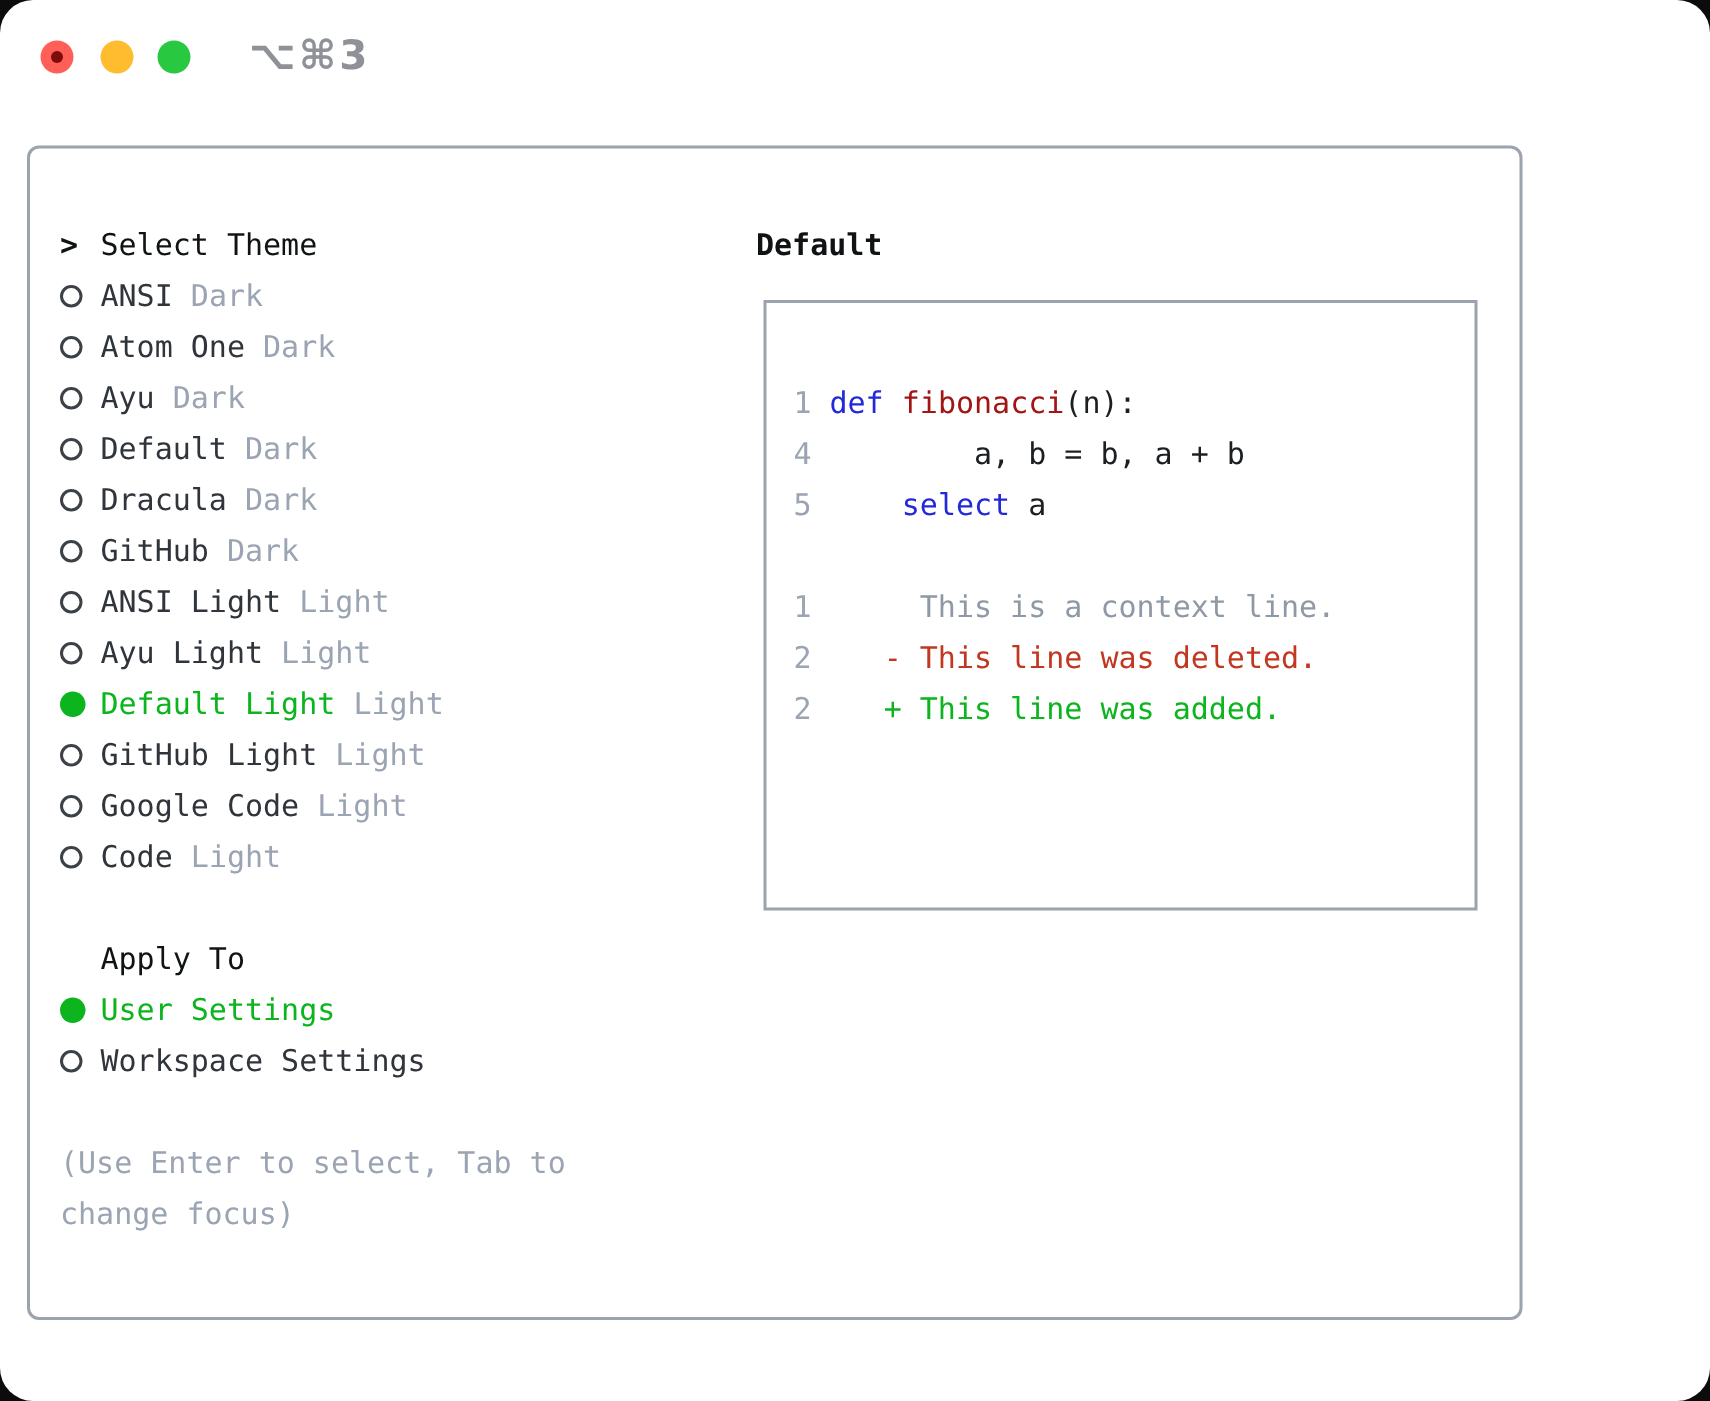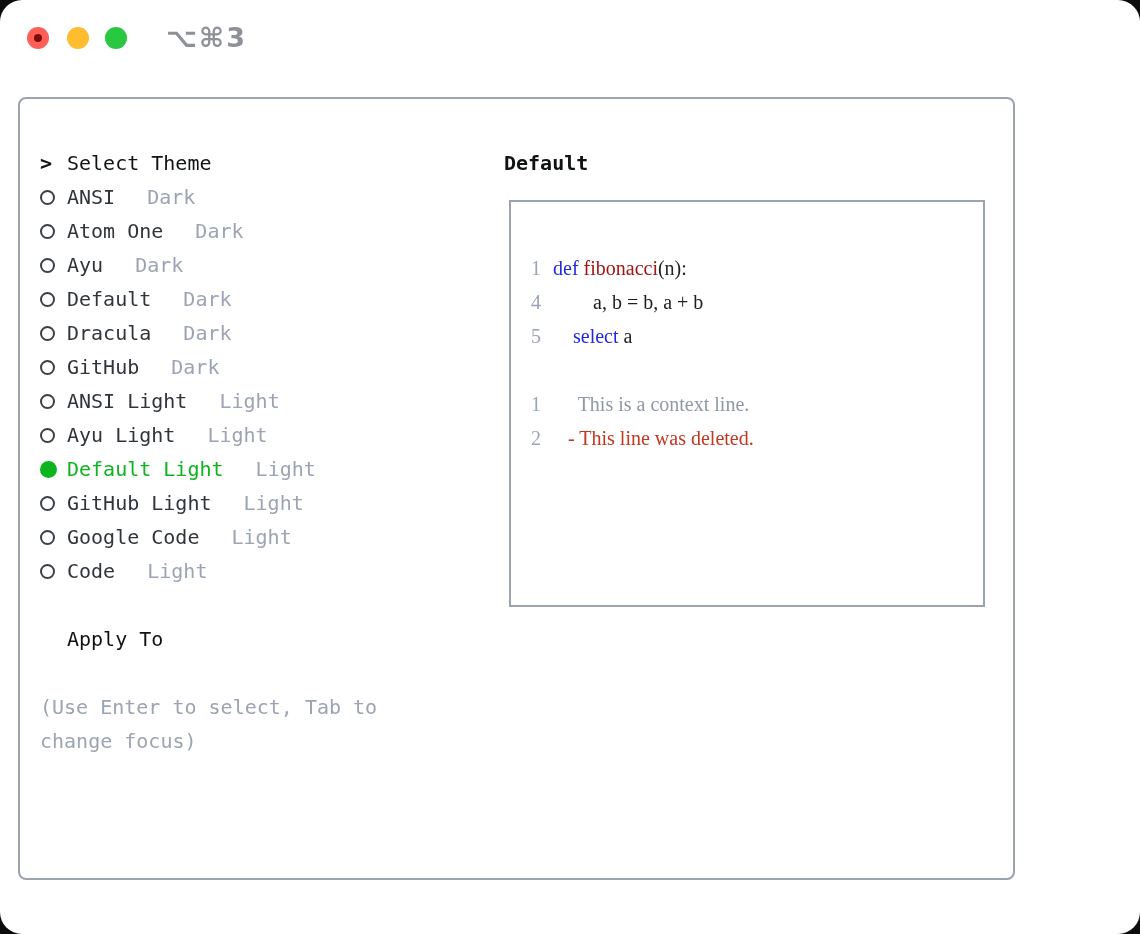--- a/index.html
+++ b/index.html
@@ -27,29 +27,29 @@
   .leftcol{position:absolute;left:20px;top:47px;}
   .row{display:flex;align-items:center;height:34px;white-space:pre;}
   .marker{width:27px;display:flex;align-items:center;flex:none;}
   .ring{width:15px;height:15px;border-radius:50%;border:2px solid #3c4148;}
   .ring.sel{width:17px;height:17px;border:none;background:var(--green);}
   .prefix{font-weight:bold;color:var(--head);}
   .hdr{font-weight:normal;color:var(--head);}
   .subhdr{color:var(--head);}
   .itemname{color:var(--text);}
   .itemname.sel{color:var(--green);}
-  .variant{color:var(--muted);margin-left:20px;}
+  .variant{color:var(--muted);}
   .spacer{height:34px;}
   .help{height:34px;line-height:34px;color:var(--muted);white-space:pre;}
   
   .preview-hdr{position:absolute;left:484px;top:47px;height:34px;line-height:34px;
                font-weight:bold;color:var(--head);}
   .preview-box{position:absolute;left:489px;top:101px;width:476px;height:407px;
                border:2px solid var(--border);background:#fff;overflow:hidden;}
-  .code{padding:49px 3px 0 18px;font-family:Liberation Serif, serif;}
+  .code{padding:49px 3px 0 18px;}
   .cline{height:34px;line-height:34px;white-space:pre;}
   .ln{display:inline-block;width:12px;text-align:right;margin-right:12px;color:var(--muted);}
   .t-keyword{color:var(--kw);}
   .t-function{color:var(--fn);}
   .t-plain{color:#1c1f22;}
   .t-context{color:#8f99a5;margin-top:12px;}
   .t-deleted{color:var(--del);}
   .t-added{color:var(--add);}
 </style>
 </head>
@@ -89,34 +89,39 @@
           <div class="row"><span class="marker"><span class="ring"></span></span><span class="itemname">Code</span><span class="variant"> Light</span></div>
         </div>
 
       <div class="spacer"></div>
 
       <div class="row">
         <span class="marker"></span>
         <span class="subhdr">Apply To</span>
       </div>
 
+      <div id="apply-list">
+          <div class="row"><span class="marker"><span class="ring sel"></span></span><span class="itemname sel">User Settings</span></div>
+          <div class="row"><span class="marker"><span class="ring"></span></span><span class="itemname">Workspace Settings</span></div>
+        </div>
 
       <div class="spacer"></div>
 
       <div class="help">(Use Enter to select, Tab to</div>
       <div class="help">change focus)</div>
     </div>
 
     <div class="preview-hdr">Default</div>
 
     <div class="preview-box">
       <div class="code" id="code">
           <div class="cline"><span class="ln">1</span><span class="t-keyword">def</span><span class="t-plain"> </span><span class="t-function">fibonacci</span><span class="t-plain">(n):</span></div>
           <div class="cline"><span class="ln">4</span><span class="t-plain">        a, b = b, a + b</span></div>
           <div class="cline"><span class="ln">5</span><span class="t-plain">    </span><span class="t-keyword">select</span><span class="t-plain"> a</span></div>
           <div class="cline"><span class="ln"></span></div>
           <div class="cline"><span class="ln">1</span><span class="t-context">     This is a context line.</span></div>
           <div class="cline"><span class="ln">2</span><span class="t-deleted">   - This line was deleted.</span></div>
+          <div class="cline"><span class="ln">2</span><span class="t-added">   + This line was added.</span></div>
         </div>
     </div>
 
   </div>
 </div>
 
 </body></html>

